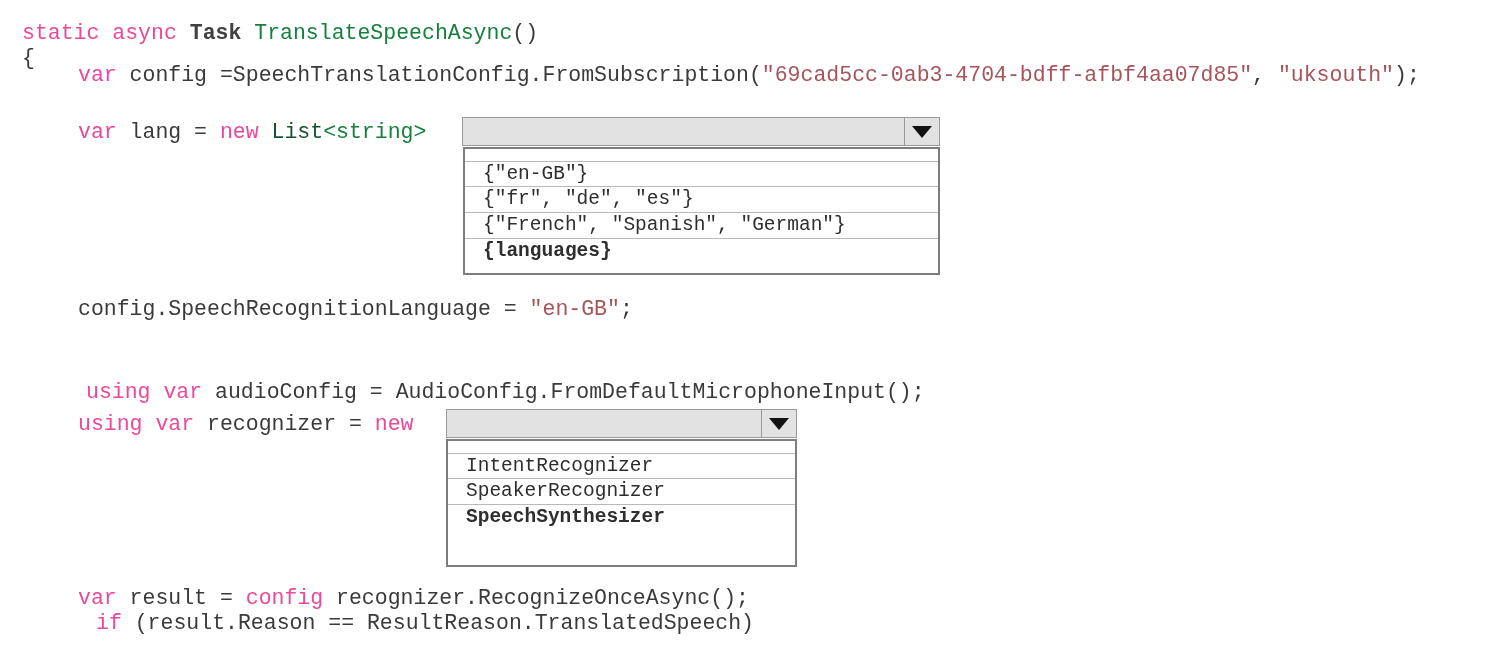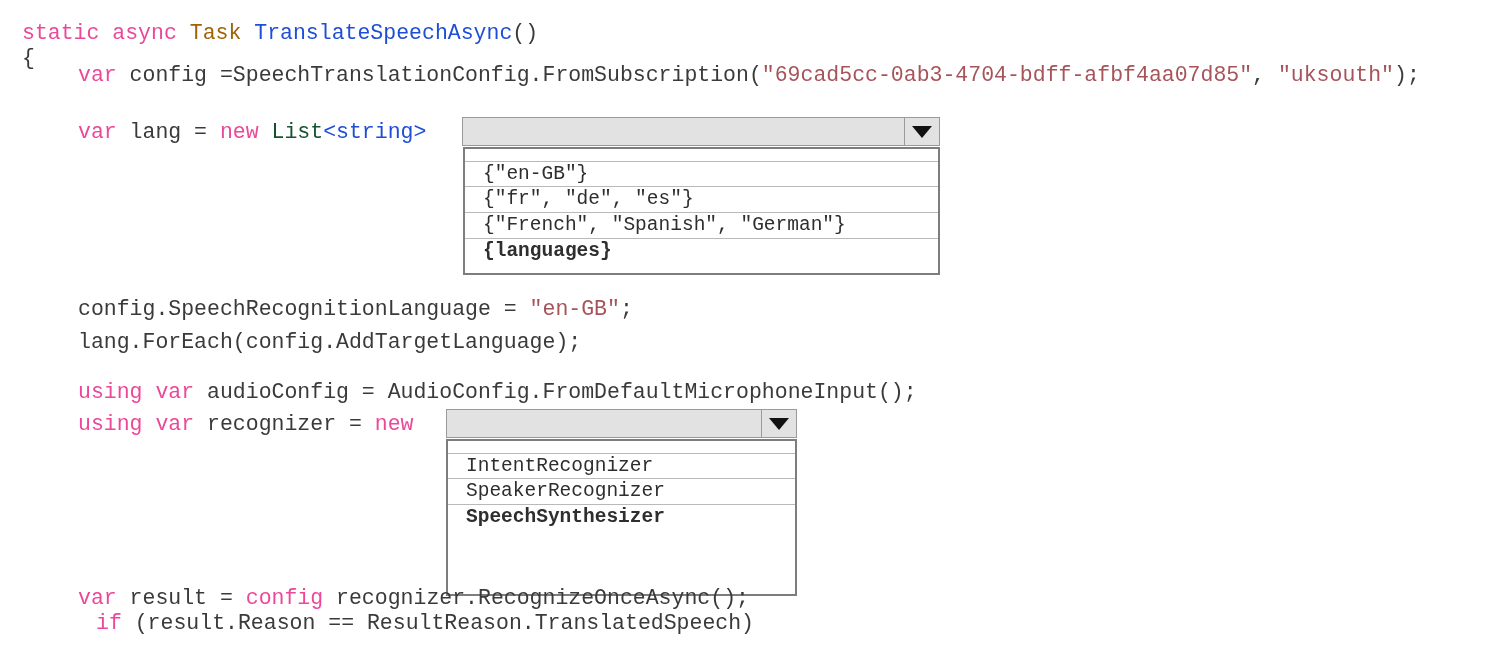--- a/index.html
+++ b/index.html
@@ -27,21 +27,21 @@
     position: absolute;
     white-space: pre;
     font-family: "Liberation Mono", "DejaVu Sans Mono", monospace;
     font-size: 21.5px;
     line-height: 26px;
     letter-spacing: 0px;
     color: #3a3a3a;
   }
 
   .kw      { color: #ec4899; }
-  .type    { color: #1d4ed8; }
+  .type    { color: #15803d; }
   .plain   { color: #3a3a3a; }
   .str     { color: #a6545a; }
 
   
   .combo {
     position: absolute;
     box-sizing: border-box;
     background: #e2e2e2;
     border: 1px solid #9a9a9a;
     display: flex;
@@ -84,21 +84,21 @@
     background: #ffffff;
   }
   .dropdown-item:last-child { border-bottom: none; font-weight: bold; }
   .dropdown-item.topline { border-top: 1px solid #b9b9b9; }
 </style>
 </head>
 <body>
 
 <div id="code-surface">
 
-  <div class="code-line" style="left:22px; top:20px;"><span class="kw">static async </span><span class="plain" style="color:#a16207;">Task </span><span class="type">TranslateSpeechAsync</span><span class="plain">()</span></div>
+  <div class="code-line" style="left:22px; top:20px;"><span class="kw">static async </span><span class="plain" style="color:#404040;font-weight:bold;">Task </span><span class="type">TranslateSpeechAsync</span><span class="plain">()</span></div>
 
   <div class="code-line" style="left:22px; top:45px;"><span class="plain">{</span></div>
 
   <div class="code-line" style="left:78px; top:62px;"><span class="kw">var </span><span class="plain">config =SpeechTranslationConfig.FromSubscription(</span><span class="str">"69cad5cc-0ab3-4704-bdff-afbf4aa07d85"</span><span class="plain">, </span><span class="str">"uksouth"</span><span class="plain">);</span></div>
 
   <div class="code-line" style="left:78px; top:119px;"><span class="kw">var </span><span class="plain">lang = </span><span class="kw">new </span><span class="plain" style="color:#14532d;">List</span><span class="type">&lt;string&gt;</span></div>
 
   <div class="combo" style="left:462px; top:117px; width:478px; height:29px;">
     <div class="combo-field"></div>
     <div class="combo-arrow-btn">
@@ -112,38 +112,37 @@
 
   <div class="dropdown-list" style="left:463px; top:147px; width:477px; height:128px;">
     <div class="dropdown-item topline">{"en-GB"}</div>
     <div class="dropdown-item">{"fr", "de", "es"}</div>
     <div class="dropdown-item">{"French", "Spanish", "German"}</div>
     <div class="dropdown-item">{languages}</div>
   </div>
 
   <div class="code-line" style="left:78px; top:296px;"><span class="plain">config.SpeechRecognitionLanguage = </span><span class="str">"en-GB"</span><span class="plain">;</span></div>
 
-  <div class="code-line" style="left:78px; top:329px;"><span class="plain">lang.ForEach(config.AddTargetLanguage);</span></div>
 
-  <div class="code-line" style="left:78px; top:379px;"><span class="kw">using var </span><span class="plain">audioConfig = AudioConfig.FromDefaultMicrophoneInput();</span></div>
+  <div class="code-line" style="left:86px; top:379px;"><span class="kw">using var </span><span class="plain">audioConfig = AudioConfig.FromDefaultMicrophoneInput();</span></div>
 
   <div class="code-line" style="left:78px; top:411px;"><span class="kw">using var </span><span class="plain">recognizer = </span><span class="kw">new</span></div>
 
   <div class="combo" style="left:446px; top:409px; width:351px; height:29px;">
     <div class="combo-field"></div>
     <div class="combo-arrow-btn">
       <span>
         <svg width="22" height="14" viewBox="0 0 22 14" aria-hidden="true">
             <polygon points="1,1 21,1 11,13" fill="#111111"></polygon>
           </svg>
       </span>
     </div>
   </div>
 
-  <div class="dropdown-list" style="left:446px; top:439px; width:351px; height:157px;">
+  <div class="dropdown-list" style="left:446px; top:439px; width:351px; height:128px;">
     <div class="dropdown-item topline">IntentRecognizer</div>
     <div class="dropdown-item">SpeakerRecognizer</div>
     <div class="dropdown-item">SpeechSynthesizer</div>
   </div>
 
   <div class="code-line" style="left:78px; top:585px;"><span class="kw">var </span><span class="plain">result = </span><span class="kw">config </span><span class="plain">recognizer.RecognizeOnceAsync();</span></div>
 
   <div class="code-line" style="left:96px; top:610px;"><span class="kw">if </span><span class="plain">(result.Reason == ResultReason.TranslatedSpeech)</span></div>
 
 </div>

